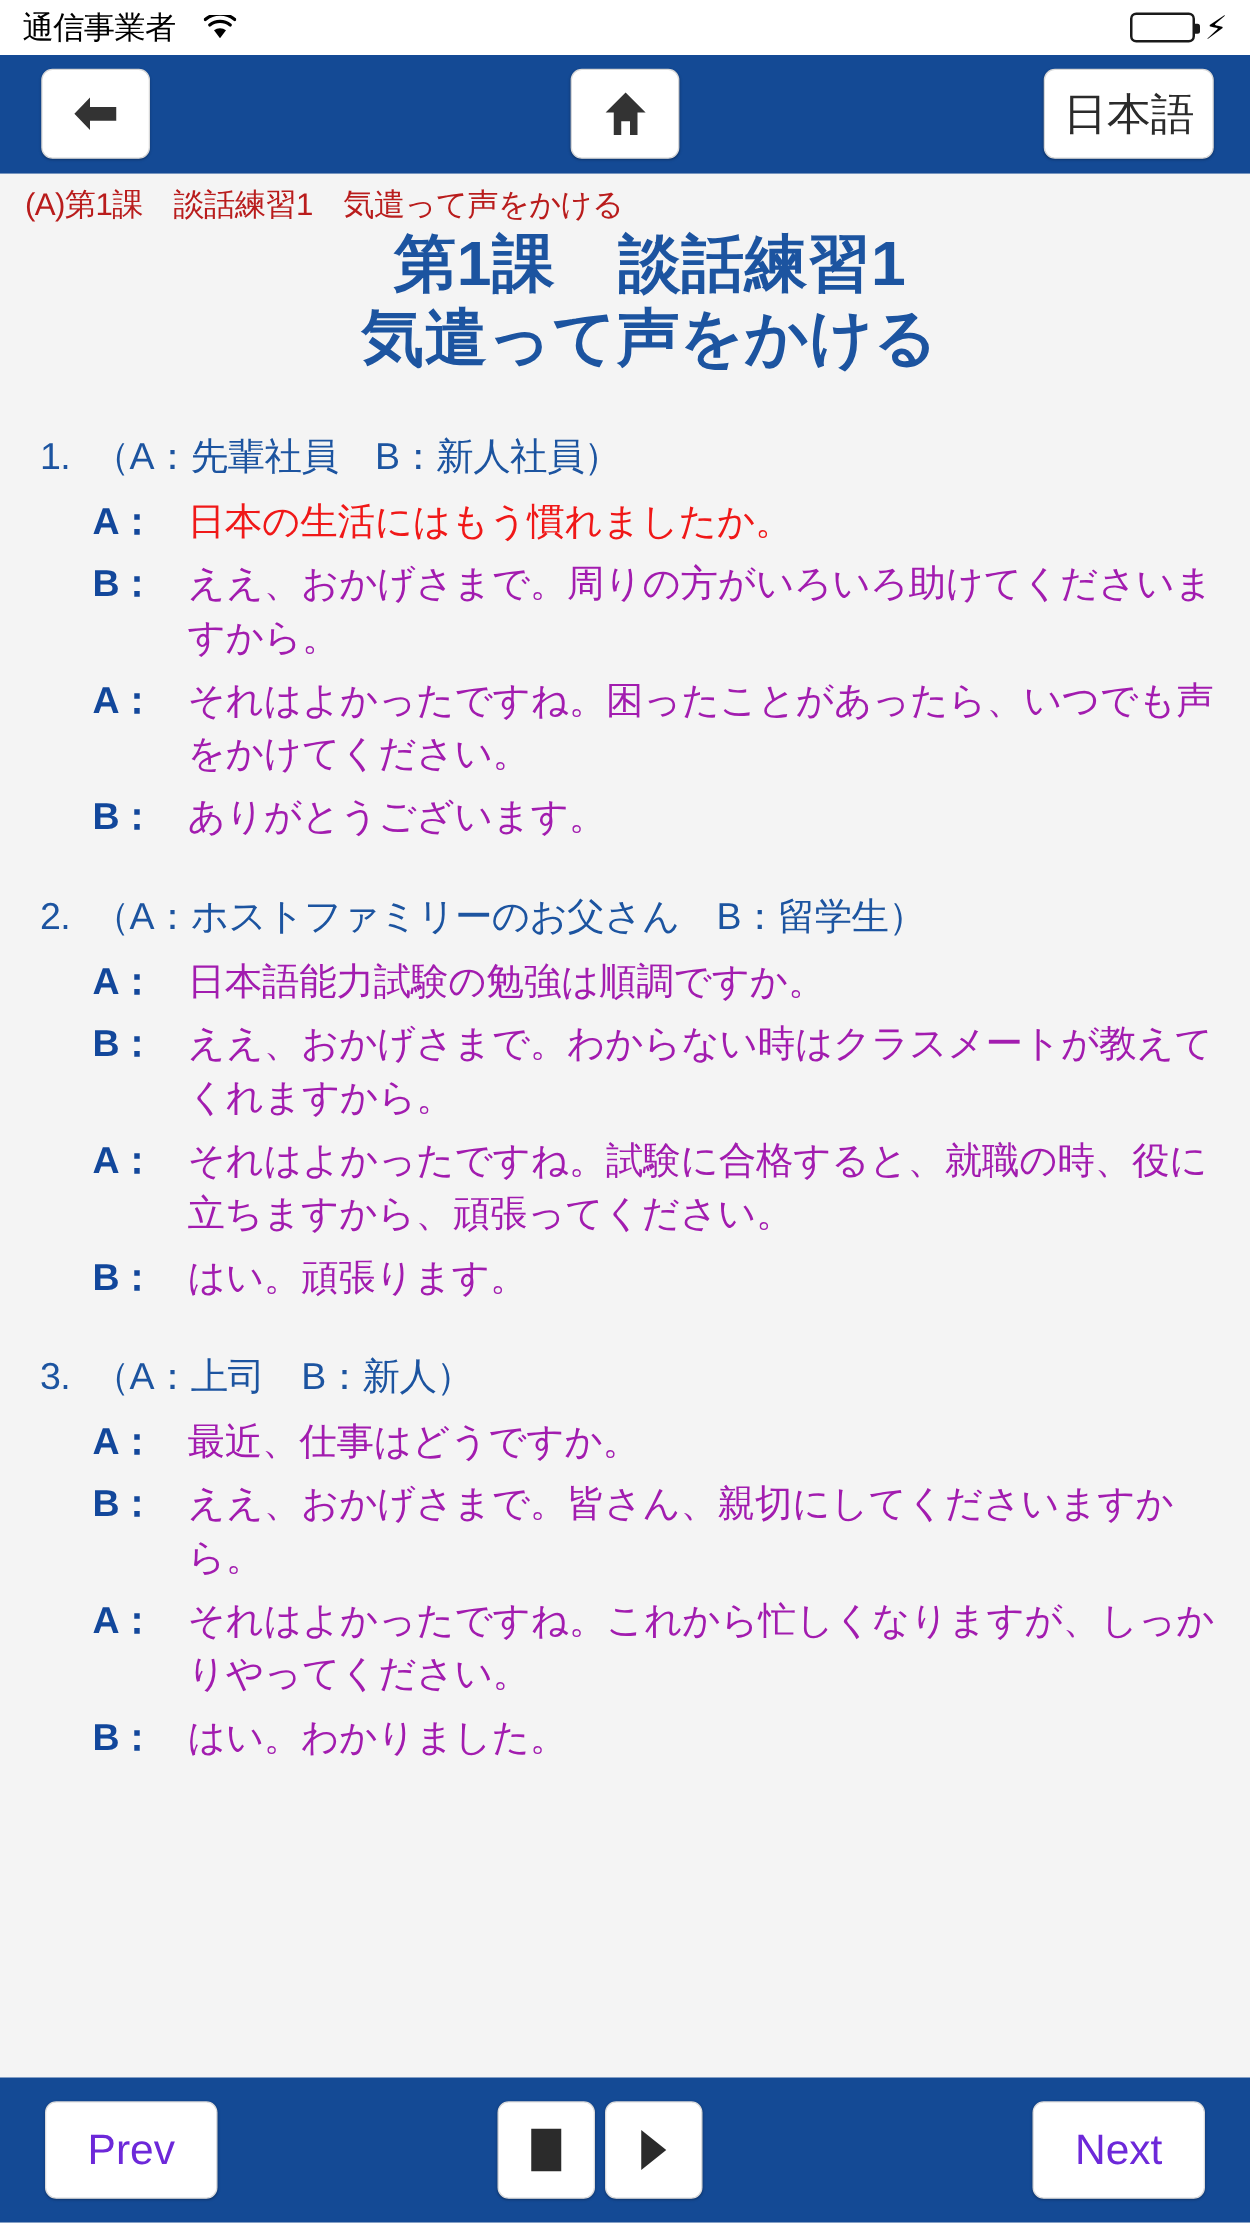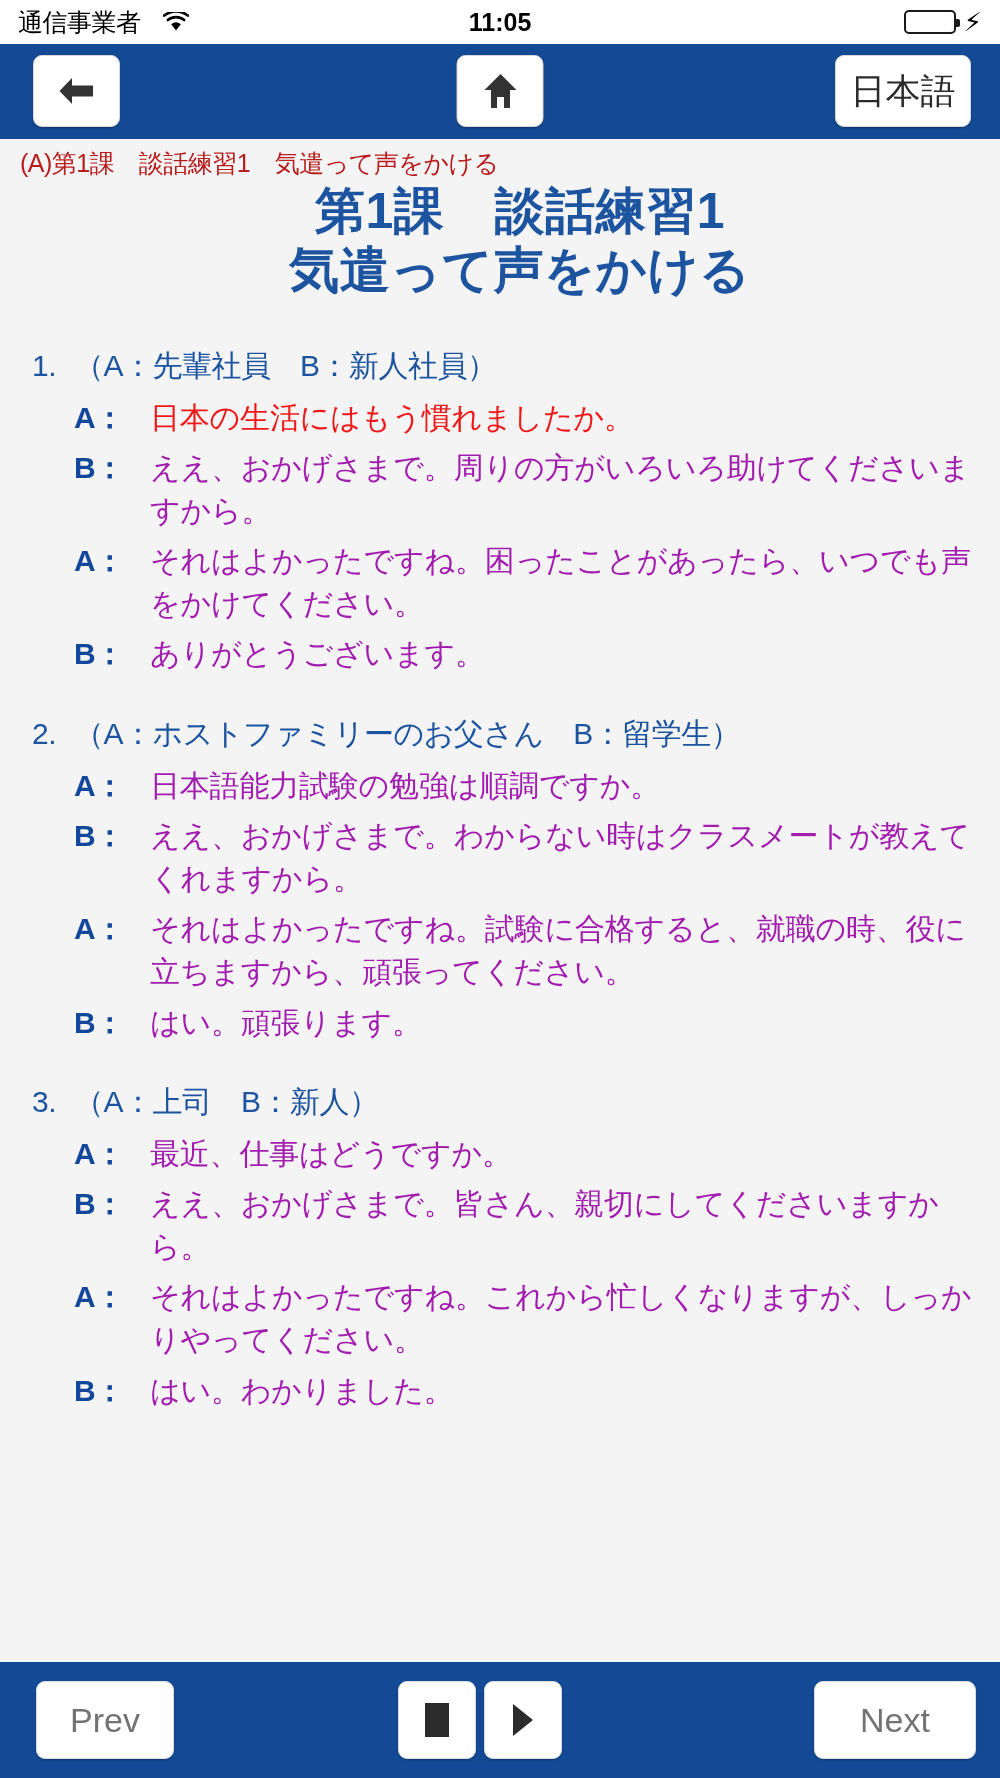--- a/index.html
+++ b/index.html
@@ -230,24 +230,24 @@
     background: #ffffff;
     border: 1px solid #dcdcdc;
     border-radius: 9px;
     box-shadow: 0 1px 2px rgba(0,0,0,0.28);
     display: flex;
     align-items: center;
     justify-content: center;
     box-sizing: border-box;
     cursor: pointer;
     font-size: 34px;
-    color: #737373;
+    color: #6d28d9;
   }
   .tb-prev { left: 36px;  top: 19px; width: 138px; height: 78px; }
-  .tb-next { right: 24px; top: 19px; width: 162px; height: 78px; }
+  .tb-next { right: 36px; top: 19px; width: 138px; height: 78px; }
   .tb-stop { left: 398px; top: 19px; width: 78px;  height: 78px; }
   .tb-play { left: 484px; top: 19px; width: 78px;  height: 78px; }
   .stop-glyph {
     width: 24px;
     height: 34px;
     background: #2b2b2b;
   }
 </style>
 </head>
 <body>
@@ -258,21 +258,20 @@
     <div class="status-left">
       <span class="carrier">通信事業者</span>
       <span class="wifi-icon">
         <svg class="ic" width="26" height="20" viewBox="0 0 26 20">
           <path d="M13 18.5 L8.2 12.2 a7.8 7.8 0 0 1 9.6 0 Z" fill="#000"></path>
           <path d="M4.8 8.0 a13 13 0 0 1 16.4 0" stroke="#000" stroke-width="2.6" fill="none" stroke-linecap="round"></path>
           <path d="M1.2 3.6 a18.5 18.5 0 0 1 23.6 0" stroke="#000" stroke-width="2.6" fill="none" stroke-linecap="round"></path>
         </svg>
       </span>
     </div>
-    <div class="status-center">11:05</div>
     <div class="status-right">
       <span class="battery">
         <span class="battery-fill"></span>
         <span class="battery-cap"></span>
       </span>
       <span class="bolt">⚡</span>
     </div>
   </div>
 
   <div class="navbar">

